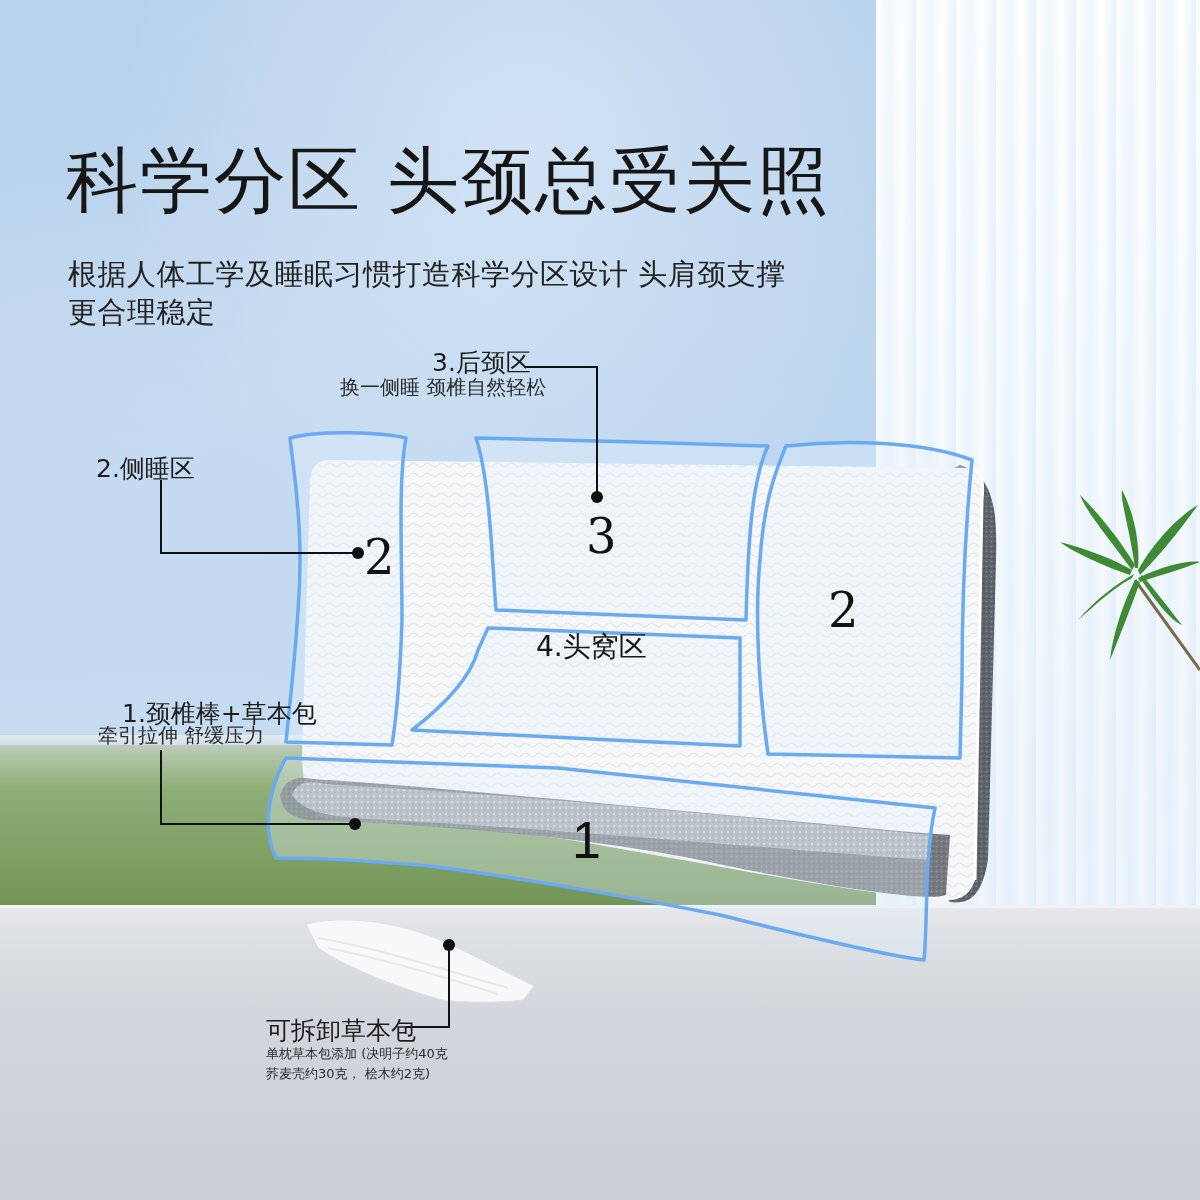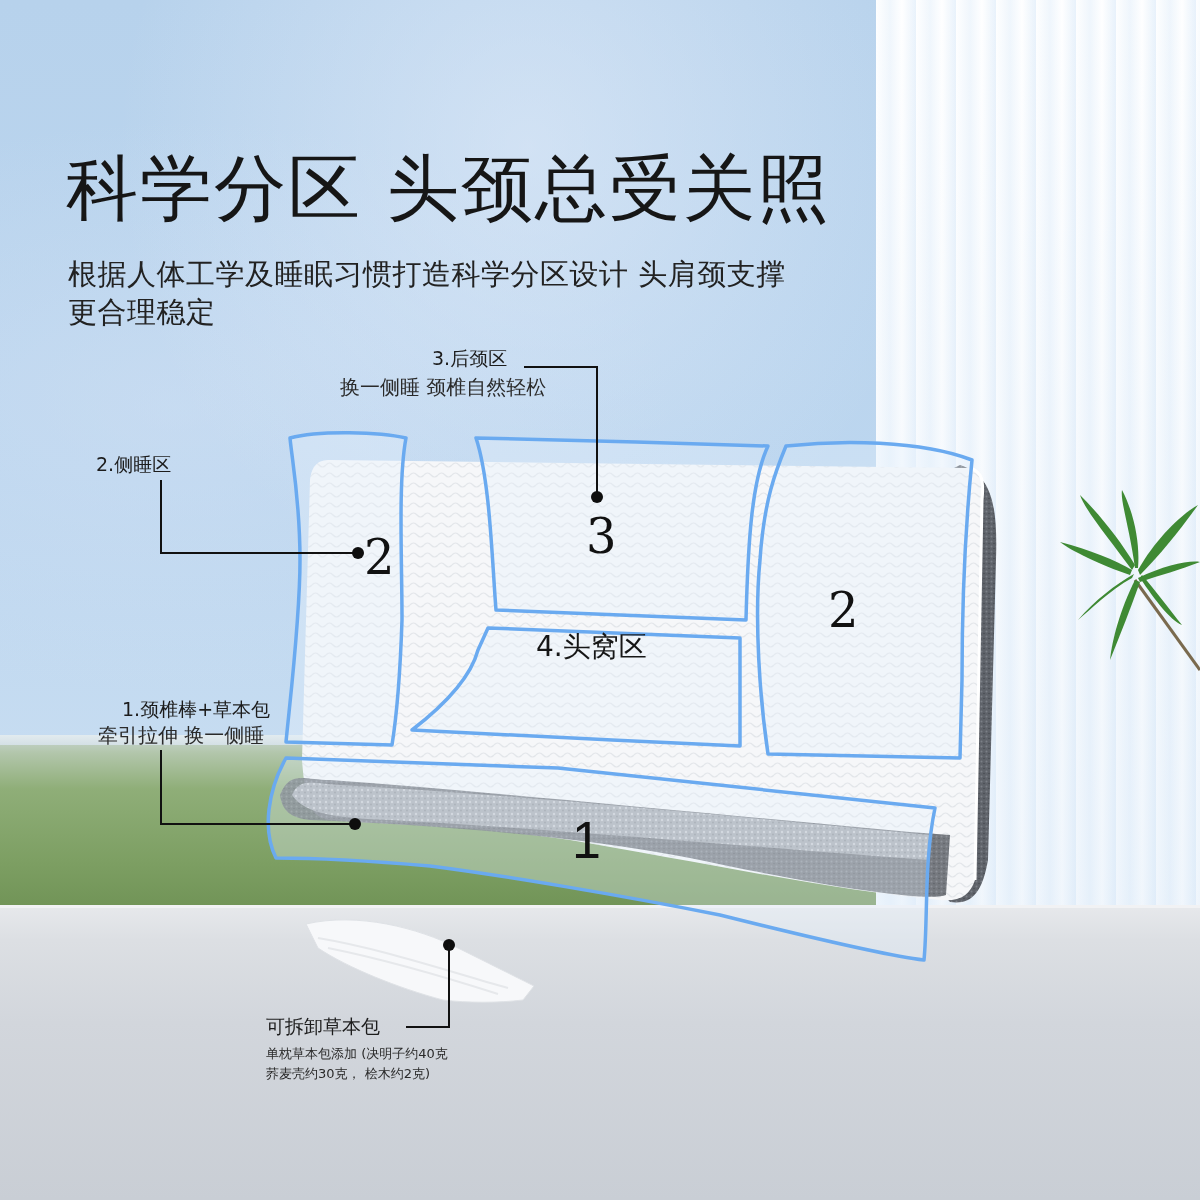--- a/index.html
+++ b/index.html
@@ -22,25 +22,25 @@
     .floor { position: absolute; left: 0; top: 905px; width: 1200px; height: 295px;
       background: linear-gradient(180deg, #e7e9ec 0%, #dcdfe3 12%, #d2d6dc 40%, #c9ced5 100%); }
     .floor::before { content: ""; position: absolute; left: 0; top: 0; width: 100%; height: 3px; background: #f1f2f4; }
 
     .plant { position: absolute; left: 1040px; top: 470px; width: 160px; height: 440px; }
 
     
     .pillow { position: absolute; left: 270px; top: 440px; width: 740px; height: 480px; }
 
     
-    .headline { position: absolute; left: 66px; top: 152px; font-size: 72px; font-weight: 400; letter-spacing: 2px; color: #161616; line-height: 1; white-space: nowrap; }
+    .headline { position: absolute; left: 66px; top: 144px; font-size: 72px; font-weight: 400; letter-spacing: 2px; color: #161616; line-height: 1; white-space: nowrap; }
     .subline { position: absolute; left: 68px; top: 232px; width: 720px; font-size: 29px; color: #222; line-height: 38px; letter-spacing: 0.5px; margin-top: 23px; }
 
     .label { position: absolute; color: #1c1c1c; white-space: nowrap; }
-    .label .t { font-size: 19px; }
+    .label .t { font-size: 25px; }
     .label .s { font-size: 20px; color: #2a2a2a; }
 
     .line { position: absolute; background: #111; }
     .dot { position: absolute; width: 12px; height: 12px; border-radius: 50%; background: #0e0e0e; }
 
     .zone-num { position: absolute; font-family: "DejaVu Serif", "Liberation Serif", serif; font-size: 48px; color: #111; line-height: 1; }
     .zone-num.sans { font-family: "Liberation Sans", "DejaVu Sans", sans-serif; font-weight: 300; font-size: 52px; }
     .zone-4 { position: absolute; left: 536px; top: 628px; font-size: 28px; color: #161616; }
   </style>
 </head>
@@ -132,21 +132,21 @@
   <div class="dot" style="left:352px;top:547px;"></div>
   <div class="zone-num" style="left:364px;top:533px;">2</div>
   <div class="zone-num" style="left:828px;top:586px;">2</div>
 
   <div class="zone-4">4.头窝区</div>
 
   <div class="label" style="left:80px;top:697px;margin-left:42px;">
     <div class="t">1.颈椎棒+草本包</div>
   </div>
   <div class="label" style="left:98px;top:722px;">
-    <div class="s">牵引拉伸 换一侧睡</div>
+    <div class="s">牵引拉伸 舒缓压力</div>
   </div>
   <div class="line" style="left:160px;top:750px;width:2px;height:74px;"></div>
   <div class="line" style="left:160px;top:823px;width:194px;height:2px;"></div>
   <div class="dot" style="left:349px;top:818px;"></div>
   <div class="zone-num sans" style="left:572px;top:814px;">1</div>
 
   <div class="dot" style="left:443px;top:939px;"></div>
   <div class="line" style="left:448px;top:944px;width:2px;height:84px;"></div>
   <div class="line" style="left:406px;top:1026px;width:44px;height:2px;"></div>
   <div class="label" style="left:266px;top:1014px;">

